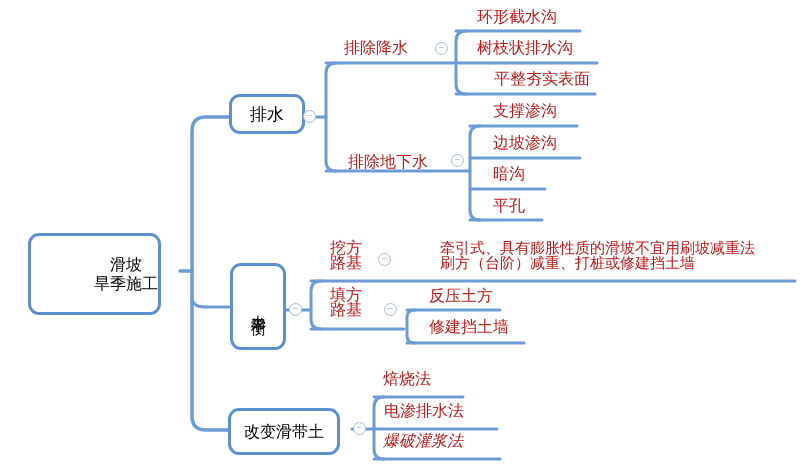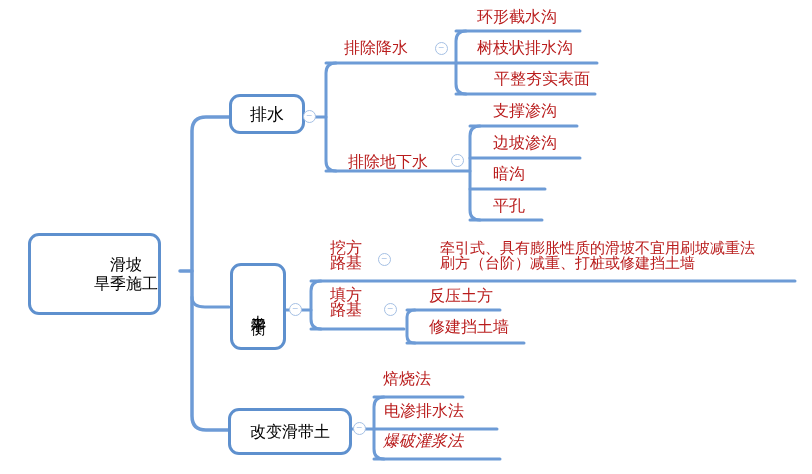--- a/index.html
+++ b/index.html
@@ -71,21 +71,21 @@
   </div>
 
   <div class="box" style="left:229px;top:94px;width:76px;height:40px;">
     <div class="bx-line" style="font-size:17px;">排水</div>
   </div>
 
   <div class="box" style="left:230px;top:263px;width:56px;height:87px;">
     <div class="vert">力学平衡</div>
   </div>
 
-  <div class="box" style="left:228px;top:408px;width:124px;height:47px;">
+  <div class="box" style="left:228px;top:408px;width:112px;height:47px;">
     <div class="bx-line">改变滑带土</div>
   </div>
 
   <div class="label" style="left:344px;top:39px;">排除降水</div>
   <div class="label" style="left:477px;top:8px;">环形截水沟</div>
   <div class="label" style="left:477px;top:39px;">树枝状排水沟</div>
   <div class="label" style="left:477px;top:70px;margin-left:17px;">平整夯实表面</div>
   <div class="label" style="left:348px;top:146px;margin-top:7px;">排除地下水</div>
   <div class="label" style="left:493px;top:102px;">支撑渗沟</div>
   <div class="label" style="left:493px;top:134px;">边坡渗沟</div>

